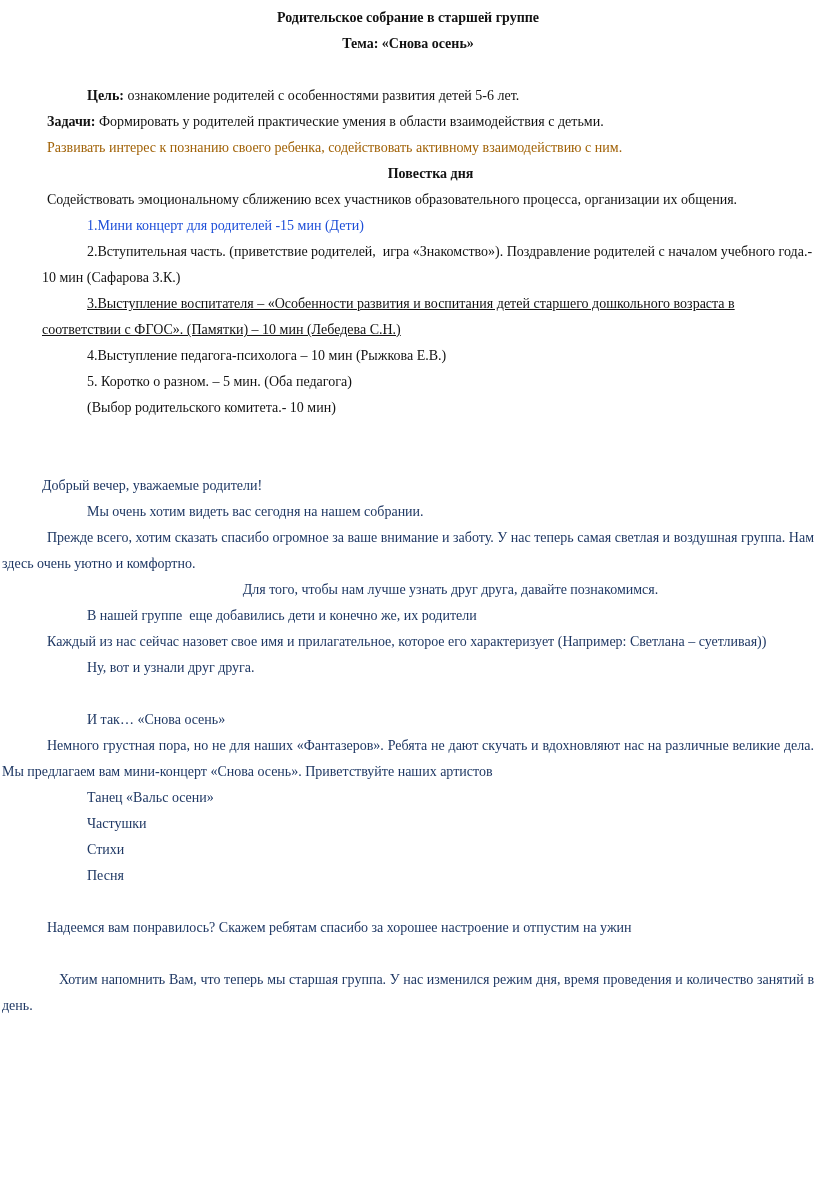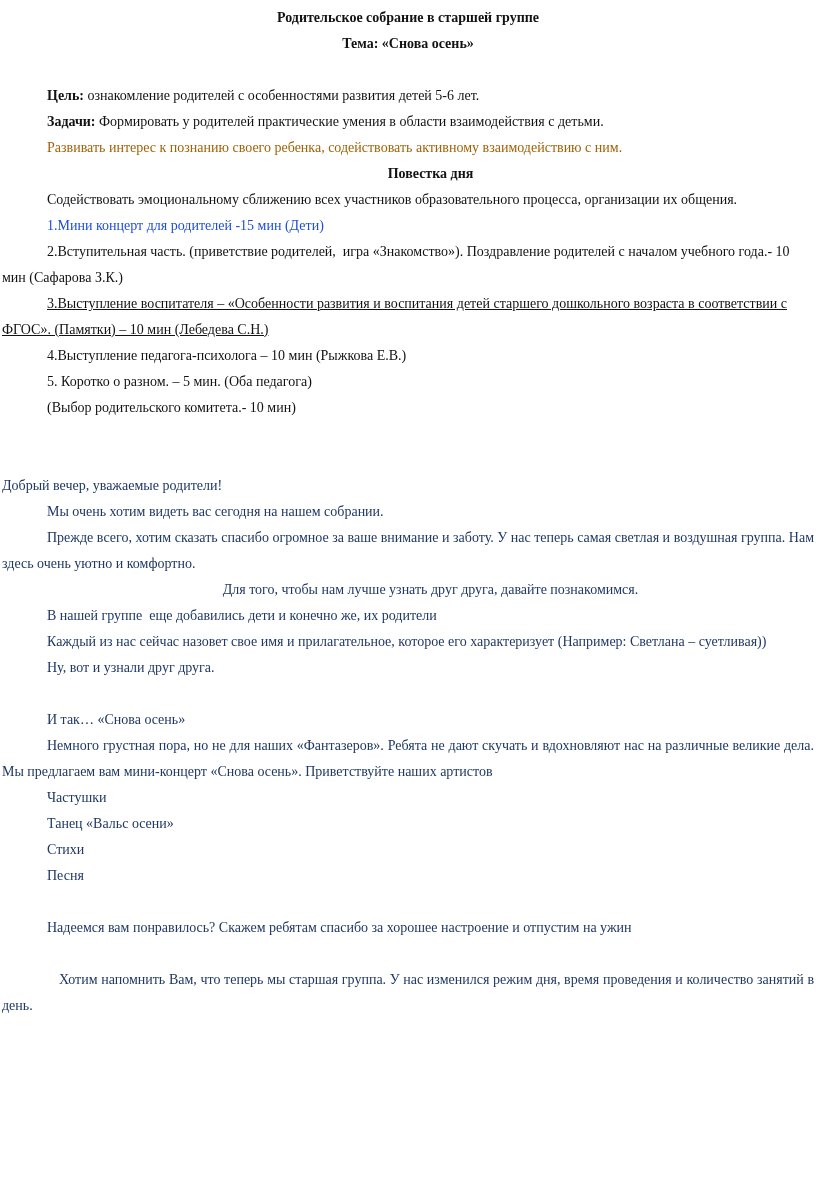--- a/index.html
+++ b/index.html
@@ -18,21 +18,21 @@
     font-family: "Liberation Serif", "DejaVu Serif", serif;
     font-size: 14px;
     line-height: 26px;
   }
   .line {
     margin: 0;
     padding: 0;
   }
   .line.center  { text-align: center; }
   .line.justify { text-align: justify; }
-  .line.left    { text-align: left; }
+  .line.left    { text-align: left; margin-left: 40px; }
   .line.blank::after { content: "\00a0"; }
   .b { font-weight: bold; }
 </style>
 </head>
 <body>
 
 <div class="page" id="doc">
     <p class="line center" style="color: rgb(18, 18, 18);"><span class="b">Родительское собрание в старшей группе</span></p>
     <p class="line center" style="color: rgb(18, 18, 18);"><span class="b">Тема: «Снова осень»</span></p>
     <p class="line blank"></p>
@@ -52,21 +52,21 @@
     <p class="line left" style="color: rgb(31, 56, 100);"><span>Добрый вечер, уважаемые родители!</span></p>
     <p class="line left" style="color: rgb(31, 56, 100); text-indent: 45px;"><span>Мы очень хотим видеть вас сегодня на нашем собрании.</span></p>
     <p class="line justify" style="color: rgb(31, 56, 100); text-indent: 45px;"><span>Прежде всего, хотим сказать спасибо огромное за ваше внимание и заботу. У нас теперь самая светлая и воздушная группа. Нам здесь очень уютно и комфортно.</span></p>
     <p class="line left" style="color: rgb(31, 56, 100); text-indent: 45px; text-align: center;"><span>Для того, чтобы нам лучше узнать друг друга, давайте познакомимся.</span></p>
     <p class="line left" style="color: rgb(31, 56, 100); text-indent: 45px;"><span>В нашей группе&nbsp; еще добавились дети и конечно же, их родители</span></p>
     <p class="line justify" style="color: rgb(31, 56, 100); text-indent: 45px;"><span>Каждый из нас сейчас назовет свое имя и прилагательное, которое его характеризует (Например: Светлана – суетливая))</span></p>
     <p class="line left" style="color: rgb(31, 56, 100); text-indent: 45px;"><span>Ну, вот и узнали друг друга.</span></p>
     <p class="line blank"></p>
     <p class="line left" style="color: rgb(31, 56, 100); text-indent: 45px;"><span>И так… «Снова осень»</span></p>
     <p class="line justify" style="color: rgb(31, 56, 100); text-indent: 45px;"><span>Немного грустная пора, но не для наших «Фантазеров». Ребята не дают скучать и вдохновляют нас на различные великие дела. Мы предлагаем вам мини-концерт «Снова осень». Приветствуйте наших артистов</span></p>
+    <p class="line left" style="color: rgb(31, 56, 100); text-indent: 45px;"><span>Танец «Вальс осени»</span></p>
     <p class="line left" style="color: rgb(31, 56, 100); text-indent: 45px;"><span>Частушки</span></p>
-    <p class="line left" style="color: rgb(31, 56, 100); text-indent: 45px;"><span>Танец «Вальс осени»</span></p>
     <p class="line left" style="color: rgb(31, 56, 100); text-indent: 45px;"><span>Стихи</span></p>
     <p class="line left" style="color: rgb(31, 56, 100); text-indent: 45px;"><span>Песня</span></p>
     <p class="line blank"></p>
     <p class="line justify" style="color: rgb(31, 56, 100); text-indent: 45px;"><span>Надеемся вам понравилось? Скажем ребятам спасибо за хорошее настроение и отпустим на ужин</span></p>
     <p class="line blank"></p>
     <p class="line justify" style="color: rgb(31, 56, 100); text-indent: 57px;"><span>Хотим напомнить Вам, что теперь мы старшая группа. У нас изменился режим дня, время проведения и количество занятий в день.</span></p>
   </div>
 
 </body></html>

